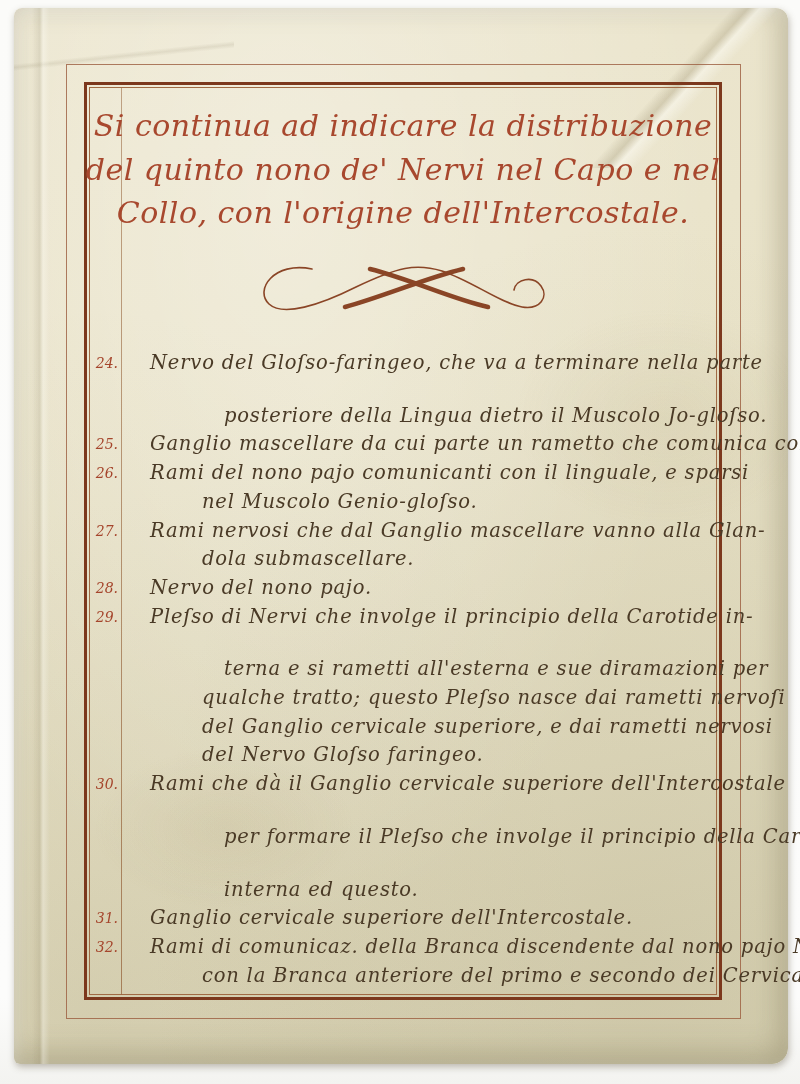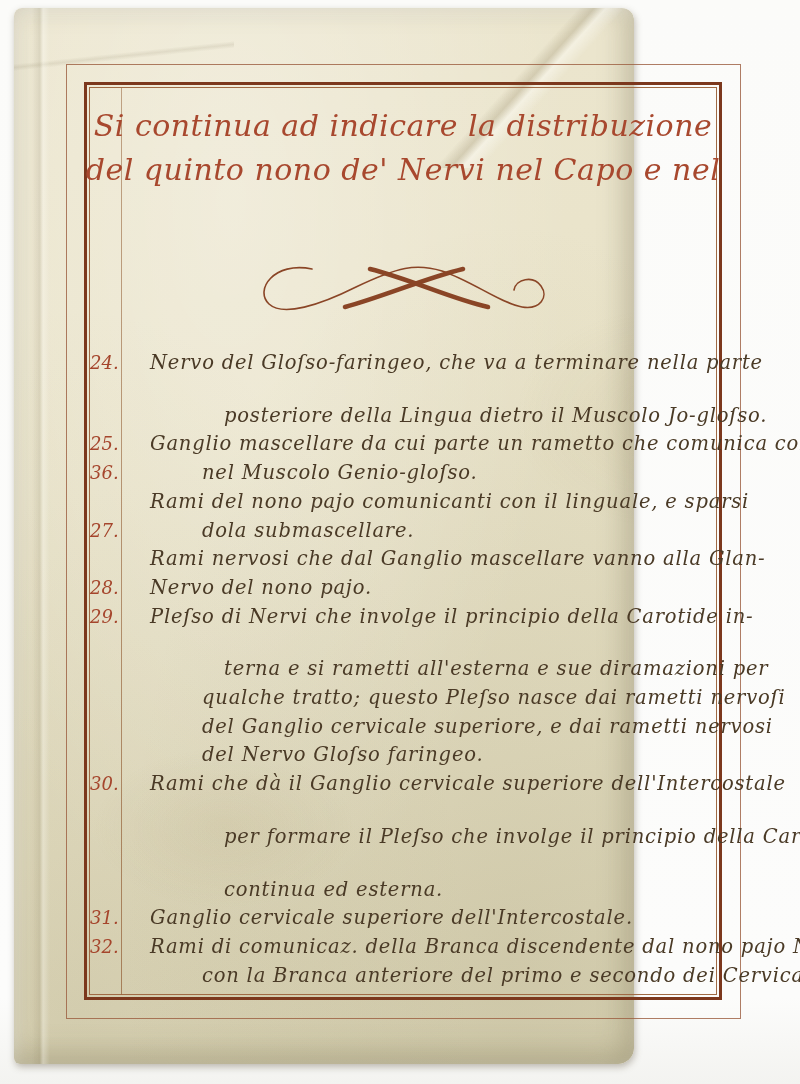--- a/index.html
+++ b/index.html
@@ -12,21 +12,21 @@
     --rule-outer:#9b5c3e;
     --red-ref:#b03a28;
   }
   html,body{margin:0;padding:0;}
   body{
     width:800px;height:1084px;position:relative;overflow:hidden;
     background:linear-gradient(180deg,#fbfbf9 0%,#fcfcfb 92%,#f3f3f0 100%);
     font-family:"DejaVu Serif","Liberation Serif",serif;
   }
   .paper{
-    position:absolute;left:14px;top:8px;width:620px;height:1056px;
+    position:absolute;left:14px;top:8px;width:774px;height:1056px;
     border-radius:8px 12px 16px 6px;
     background:
       radial-gradient(ellipse at 35% 18%, rgba(255,255,255,0.30), transparent 60%),
       radial-gradient(ellipse at 80% 90%, rgba(150,140,100,0.18), transparent 55%),
       radial-gradient(ellipse at 10% 95%, rgba(150,140,100,0.14), transparent 50%),
       linear-gradient(168deg,#ece6cf 0%,#e9e3c9 42%,#e2dcc0 72%,#d8d2b4 100%);
     box-shadow:
       1px 3px 7px rgba(80,70,50,0.35),
       inset -12px 0 26px rgba(125,115,82,0.22),
       inset 0 -14px 26px rgba(125,115,82,0.24),
@@ -66,21 +66,21 @@
     color:var(--title-ink);white-space:nowrap;
   }
   .flourish{position:absolute;left:238px;top:248px;}
   .items{
     position:absolute;left:136px;top:341px;width:582px;
     font-style:italic;color:var(--body-ink);
   }
   .item{position:relative;}
   .num{
     position:absolute;left:-60px;top:0;width:28px;text-align:right;
-    font-style:italic;font-size:18px;line-height:28.7px;color:var(--number-ink);
+    font-style:italic;font-size:14px;line-height:28.7px;color:var(--number-ink);
   }
   .line{
     font-size:19.5px;line-height:28.7px;letter-spacing:0.8px;white-space:nowrap;
   }
   .ind0{padding-left:0;}
   .ind1{padding-left:52px;}
   .ind2{padding-left:74px;margin-top:24px;}
 </style>
 </head>
 <body>
@@ -89,20 +89,21 @@
   <div class="texture"></div>
   <div class="frame-outer"></div>
   <div class="frame-thick">
     <div class="frame-thin"></div>
   </div>
   <div class="margin-rule"></div>
 
   <div class="title">
     <div class="title-line">Si continua ad indicare la distribuzione</div>
     <div class="title-line">del quinto nono de' Nervi nel Capo e nel</div>
+    <div class="title-line">Collo, con l'origine dell'Intercostale.</div>
   </div>
 
   <svg class="flourish" width="300" height="72" viewBox="0 0 300 72">
     <g fill="none" stroke="#8a4526" stroke-linecap="round">
       <path stroke-width="1.6" d="M 60 13
         C 22 5, 2 34, 17 48
         C 31 61, 68 49, 104 31
         C 146 11, 164 7, 190 15
         C 220 25, 248 47, 270 51
         C 288 54, 297 41, 289 30
@@ -116,46 +117,46 @@
       <div class="item">
         <div class="num">24.</div>
         <div class="line ind0">Nervo del Gloſso-faringeo, che va a terminare nella parte</div>
         <div class="line ind2">posteriore della Lingua dietro il Muscolo Jo-gloſso.</div>
       </div>
       <div class="item">
         <div class="num">25.</div>
         <div class="line ind0">Ganglio mascellare da cui parte un rametto che comunica col</div>
       </div>
       <div class="item">
-        <div class="num">36.</div>
+        <div class="num">26.</div>
+        <div class="line ind0">Rami del nono pajo comunicanti con il linguale, e sparsi</div>
         <div class="line ind1">nel Muscolo Genio-gloſso.</div>
-        <div class="line ind0">Rami del nono pajo comunicanti con il linguale, e sparsi</div>
       </div>
       <div class="item">
         <div class="num">27.</div>
+        <div class="line ind0">Rami nervosi che dal Ganglio mascellare vanno alla Glan-</div>
         <div class="line ind1">dola submascellare.</div>
-        <div class="line ind0">Rami nervosi che dal Ganglio mascellare vanno alla Glan-</div>
       </div>
       <div class="item">
         <div class="num">28.</div>
         <div class="line ind0">Nervo del nono pajo.</div>
       </div>
       <div class="item">
         <div class="num">29.</div>
         <div class="line ind0">Pleſso di Nervi che involge il principio della Carotide in-</div>
         <div class="line ind2">terna e si rametti all'esterna e sue diramazioni per</div>
         <div class="line ind1">qualche tratto; questo Pleſso nasce dai rametti nervoſi</div>
         <div class="line ind1">del Ganglio cervicale superiore, e dai rametti nervosi</div>
         <div class="line ind1">del Nervo Gloſso faringeo.</div>
       </div>
       <div class="item">
         <div class="num">30.</div>
         <div class="line ind0">Rami che dà il Ganglio cervicale superiore dell'Intercostale</div>
         <div class="line ind2">per formare il Pleſso che involge il principio della Carotide</div>
-        <div class="line ind2">continua ed esterna.</div>
+        <div class="line ind2">interna ed questo.</div>
       </div>
       <div class="item">
         <div class="num">31.</div>
         <div class="line ind0">Ganglio cervicale superiore dell'Intercostale.</div>
       </div>
       <div class="item">
         <div class="num">32.</div>
         <div class="line ind0">Rami di comunicaz. della Branca discendente dal nono pajo N.</div>
         <div class="line ind1">con la Branca anteriore del primo e secondo dei Cervicali.</div>
       </div>

